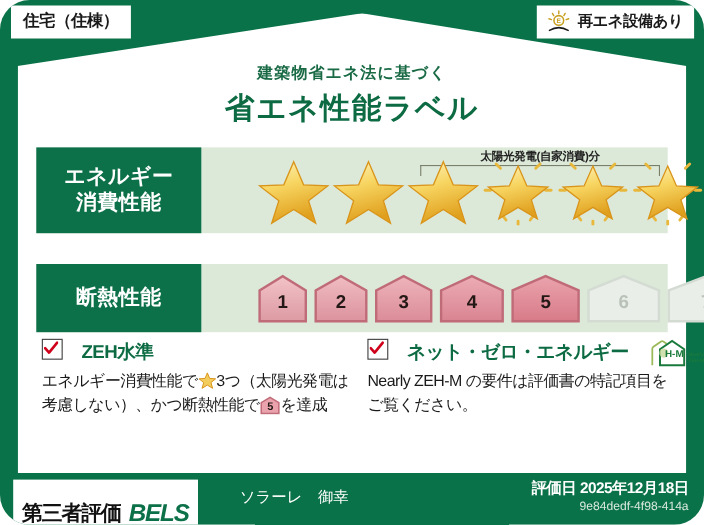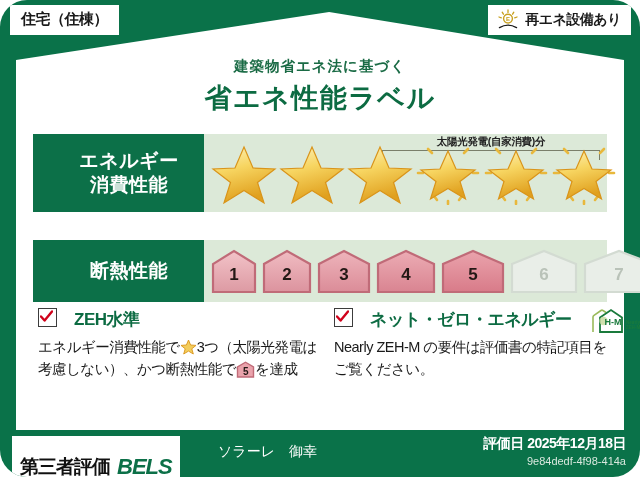--- a/index.html
+++ b/index.html
@@ -66,24 +66,23 @@
   }
   .row.r1{top:122px;}
   .row.r2{top:228px;height:62px;}
   .row-label{
     width:150px;height:100%;
     background:#0c7048;
     color:#ffffff;
     display:flex;flex-direction:column;align-items:center;justify-content:center;
     font-size:19px;font-weight:bold;letter-spacing:0.5px;line-height:1.25;
     flex:none;
-    padding-left:21px;
   }
   .row.r2 .row-label{font-size:19px;}
-  .row-content{flex:1;height:100%;position:relative;}
+  .row-content{flex:1;height:100%;position:relative;margin-left:44px;}
 
   
   .stars{
     position:absolute;left:0;top:0;width:100%;height:100%;
     display:flex;align-items:center;
     padding-left:6px;box-sizing:border-box;
   }
   .star-cell{
     width:68px;height:64px;position:relative;flex:none;
   }

